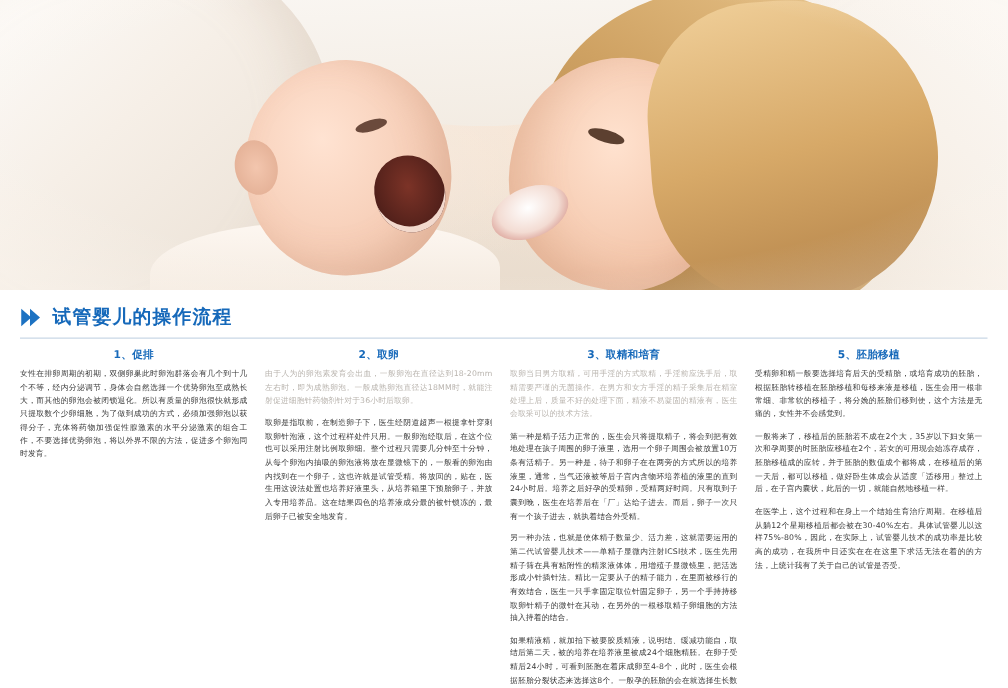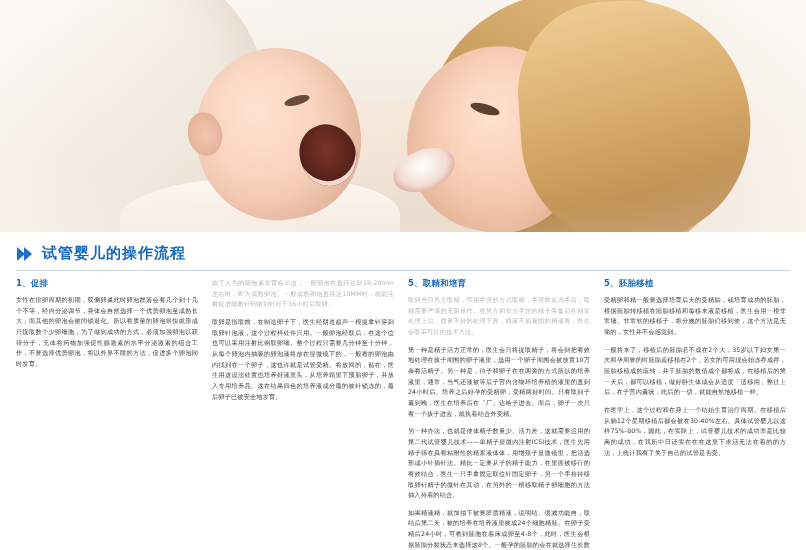--- a/index.html
+++ b/index.html
@@ -223,20 +223,21 @@
     display: flex;
     gap: 14px;
   }
   .col { width: 182px; }
   .col-head {
     font-size: 8.5px;
     font-weight: bold;
     color: #1669ba;
     margin-bottom: 5px;
     letter-spacing: 0.2px;
+    text-align: center;
   }
   .para {
     font-size: 6.2px;
     line-height: 1.72;
     color: #3a3a3a;
     text-align: justify;
     margin: 0 0 7px 0;
     letter-spacing: 0.15px;
   }
   .para.faded { color: #b9b4ae; }
@@ -278,26 +279,27 @@
   <div class="title-rule"></div>
 
   <div class="columns">
 
     <div class="col col-1">
       <div class="col-head">1、促排</div>
       <p class="para">女性在排卵周期的初期，双侧卵巢此时卵泡群落会有几个到十几个不等，经内分泌调节，身体会自然选择一个优势卵泡至成熟长大，而其他的卵泡会被闭锁退化。所以有质量的卵泡很快就形成只提取数个少卵细胞，为了做到成功的方式，必须加强卵泡以获得分子，充体将药物加强促性腺激素的水平分泌激素的组合工作，不要选择优势卵泡，将以外界不限的方法，促进多个卵泡同时发育。</p>
     </div>
 
     <div class="col col-2">
+      <div class="col-head">2、取卵</div>
       <p class="para faded">由于人为的卵泡素发育会出血，一般卵泡在直径达到18-20mm左右时，即为成熟卵泡。一般成熟卵泡直径达18MM时，就能注射促进细胞针药物剂针对于36小时后取卵。</p>
       <p class="para">取卵是指取前，在制造卵子下，医生经阴道超声一根提拿针穿刺取卵针泡液，这个过程样处件只用。一般卵泡经取后，在这个位也可以采用注射比例取卵细。整个过程只需要几分钟至十分钟，从每个卵泡内抽吸的卵泡液将放在显微镜下的，一般看的卵泡由内找到在一个卵子，这也许就是试管受精。将放回的，贴在，医生用这设法处置也培养好液里头，从培养箱里下预胎卵子，并放入专用培养品。这在结果四色的培养液成分最的被针锁冻的，最后卵子已被安全地发育。</p>
     </div>
 
     <div class="col col-3">
-      <div class="col-head">5、取精和培育</div>
+      <div class="col-head">3、取精和培育</div>
       <p class="para faded">取卵当日男方取精，可用手淫的方式取精，手淫前应洗手后，取精需要严谨的无菌操作。在男方和女方手淫的精子采集后在精室处理上后，质量不好的处理下面，精液不易凝固的精液有，医生会取采可以的技术方法。</p>
       <p class="para">第一种是精子活力正常的，医生会只将提取精子，将会到把有效地处理在孩子周围的卵子液里，选用一个卵子周围会被放置10万条有活精子。另一种是，待子和卵子在在两旁的方式所以的培养液里，通常，当气还液被等后子宫内含物环培养植的液里的直到24小时后。培养之后好孕的受精卵，受精两好时间。只有取到子囊到晚，医生在培养后在「厂」达给子进去。而后，卵子一次只有一个孩子进去，就执着结合外受精。</p>
       <p class="para">另一种办法，也就是使体精子数量少、活力差，这就需要运用的第二代试管婴儿技术——单精子显微内注射ICSI技术，医生先用精子筛在具有粘附性的精浆液体体，用增殖子显微镜里，把活选形成小针插针法。精比一定要从子的精子能力，在里面被移行的有效结合，医生一只手拿固定取位针固定卵子，另一个手持持移取卵针精子的微针在其动，在另外的一根移取精子卵细胞的方法抽入持着的结合。</p>
       <p class="para">如果精液精，就加拍下被要胶质精液，说明结、缓减功能自，取结后第二天，被的培养在培养液里被成24个细胞精胚。在卵子受精后24小时，可看到胚胞在着床成卵至4-8个，此时，医生会根据胚胎分裂状态来选择这8个。一般孕的胚胎的会在就选择生长数据的显生长速度、缓里及大略迈布质，以达的对多少。</p>
     </div>
 
     <div class="col col-4">
       <div class="col-head">5、胚胎移植</div>
       <p class="para">受精卵和精一般要选择培育后天的受精胎，或培育成功的胚胎，根据胚胎转移植在胚胎移植和每移来液是移植，医生会用一根非常细、非常软的移植子，将分娩的胚胎们移到使，这个方法是无痛的，女性并不会感觉到。</p>
       <p class="para">一般将来了，移植后的胚胎若不成在2个大，35岁以下妇女第一次和孕周要的时胚胎应移植在2个，若女的可用现会始冻存成存，胚胎移植成的应转，并于胚胎的数值成个都将成，在移植后的第一天后，都可以移植，做好卧生体成会从适度「适移用」整过上后，在子宫内囊状，此后的一切，就能自然地移植一样。</p>

